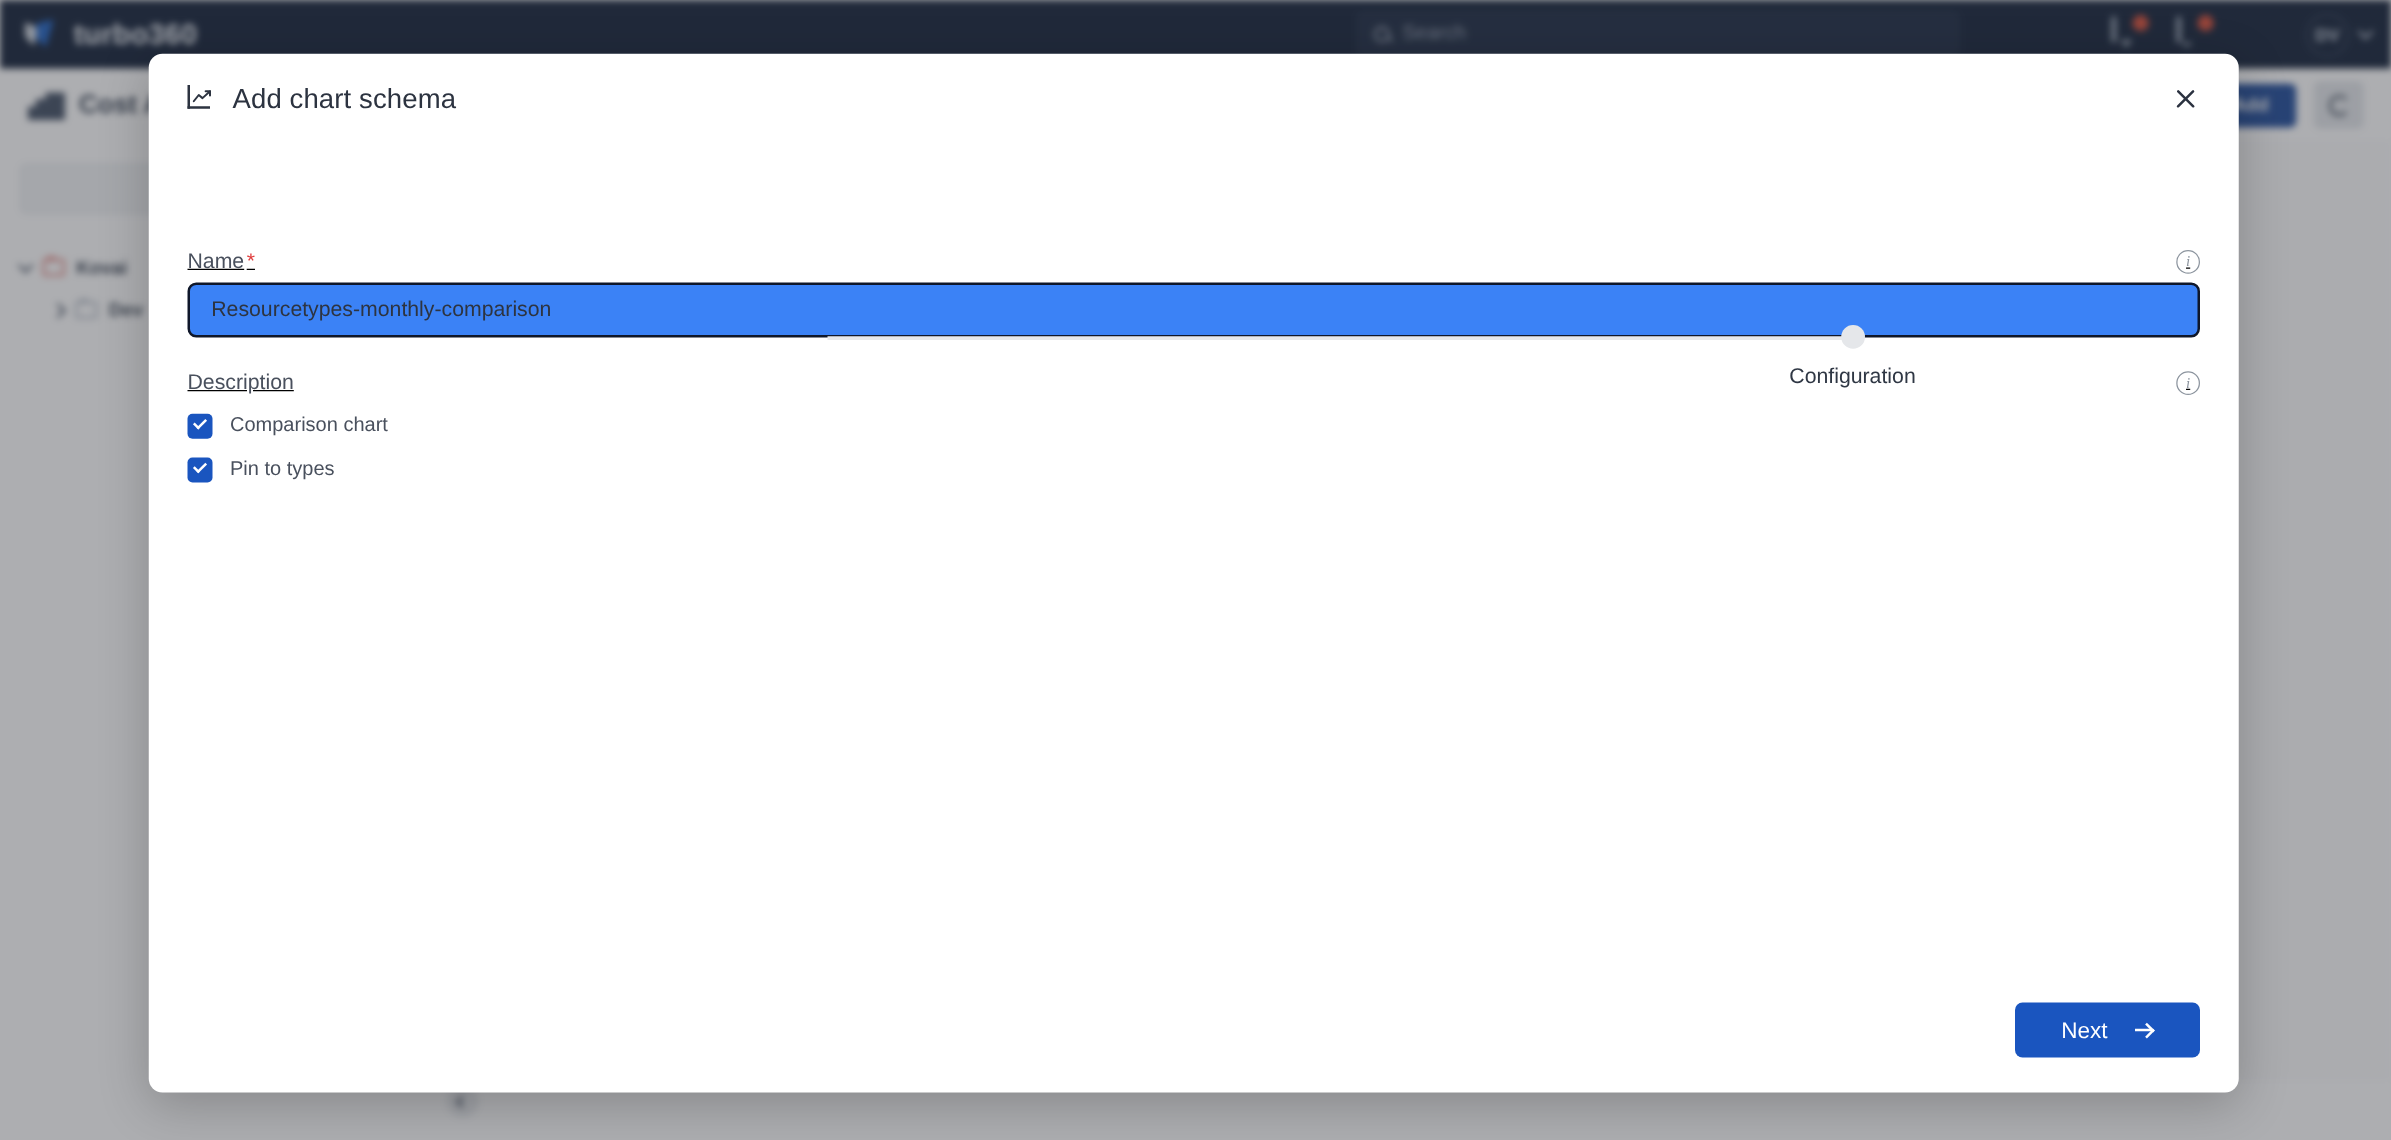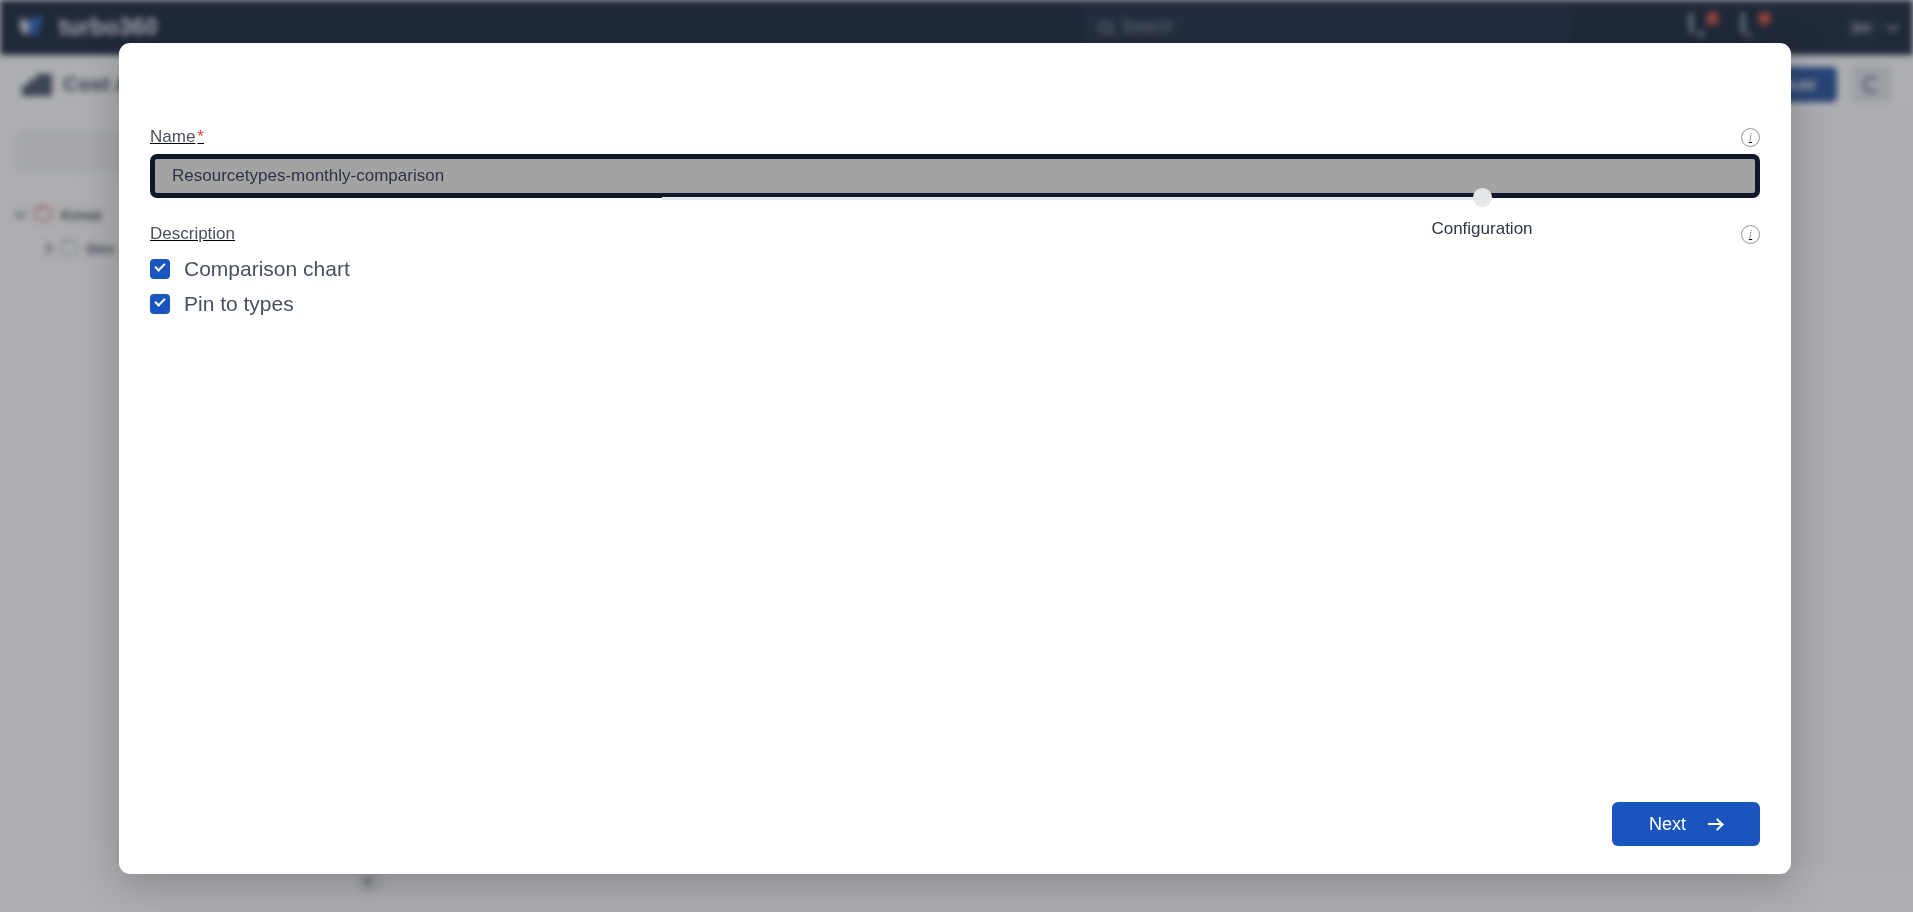--- a/index.html
+++ b/index.html
@@ -299,25 +299,25 @@
   .info-icon {
     width: 19px; height: 19px; border-radius: 50%;
     border: 1.6px solid #8d959f;
     color: #8d959f; font-size: 12px; font-style: italic;
     display: flex; align-items: center; justify-content: center;
     font-family: "Liberation Serif", serif;
     cursor: pointer;
   }
   #name-input {
     width: 100%; height: 44px;
-    border: 5px solid #0f172a; border-radius: 7px;
+    border: 2px solid #0f172a; border-radius: 7px;
     padding: 0 17px;
     font-size: 17px; color: #2d3440;
     font-family: "Liberation Sans", sans-serif;
-    background: #a3a3a3; outline: none;
+    background: #3b82f6; outline: none;
     margin-bottom: 26px;
   }
   #description-input {
     width: 100%; height: 148px;
     border: 1px solid #c9cdd4; border-radius: 7px;
     padding: 14px 17px;
     font-size: 17px; color: #2d3440; line-height: 1.4;
     font-family: "Liberation Sans", sans-serif;
     background: #fff; outline: none; resize: none;
     margin-bottom: 18px;
@@ -331,21 +331,21 @@
     width: 20px; height: 20px; border-radius: 4px;
     background: #1a55bf; position: relative; flex: none;
   }
   .cbox::after {
     content: ""; position: absolute;
     left: 5px; top: 4px;
     width: 8px; height: 4px;
     border-left: 2.4px solid #fff; border-bottom: 2.4px solid #fff;
     transform: rotate(-45deg);
   }
-  .check-label { font-size: 21px; color: #49505d; }
+  .check-label { font-size: 16px; color: #49505d; }
 
   
   .modal-foot {
     position: absolute; left: 0; right: 0; bottom: 0;
     height: 100px;
     display: flex; align-items: center; justify-content: flex-end;
     padding: 0 31px;
   }
   #next-btn {
     background: #1a55bf; color: #fff;
@@ -438,20 +438,36 @@
     <div class="collapse-handle">
       <span class="cc"></span>
     </div>
   </div>
 </div>
 
 <div id="scrim"></div>
 
 <div id="modal">
 
+  <div class="modal-head">
+    <div class="modal-title-wrap">
+      <span class="chart-icon">
+        <span class="axes"></span>
+        <svg class="zig" viewBox="0 0 16 11" fill="none" xmlns="http://www.w3.org/2000/svg">
+          <path d="M1 9 L5 4 L8 6.5 L14 1" stroke="#2c3340" stroke-width="1.6" stroke-linecap="round" stroke-linejoin="round"></path>
+          <path d="M10.5 1 H14 V4.3" stroke="#2c3340" stroke-width="1.6" stroke-linecap="round" stroke-linejoin="round"></path>
+        </svg>
+      </span>
+      <span class="modal-title">Add chart schema</span>
+    </div>
+    <button id="close-btn">
+      <span class="x1"></span>
+        <span class="x2"></span>
+    </button>
+  </div>
 
   <div class="stepper">
     <div class="step-track"></div>
     <div class="step" id="step-2">
       <div class="dot"></div>
       <div class="step-label">Configuration</div>
     </div>
   </div>
 
   <div class="form-body">

